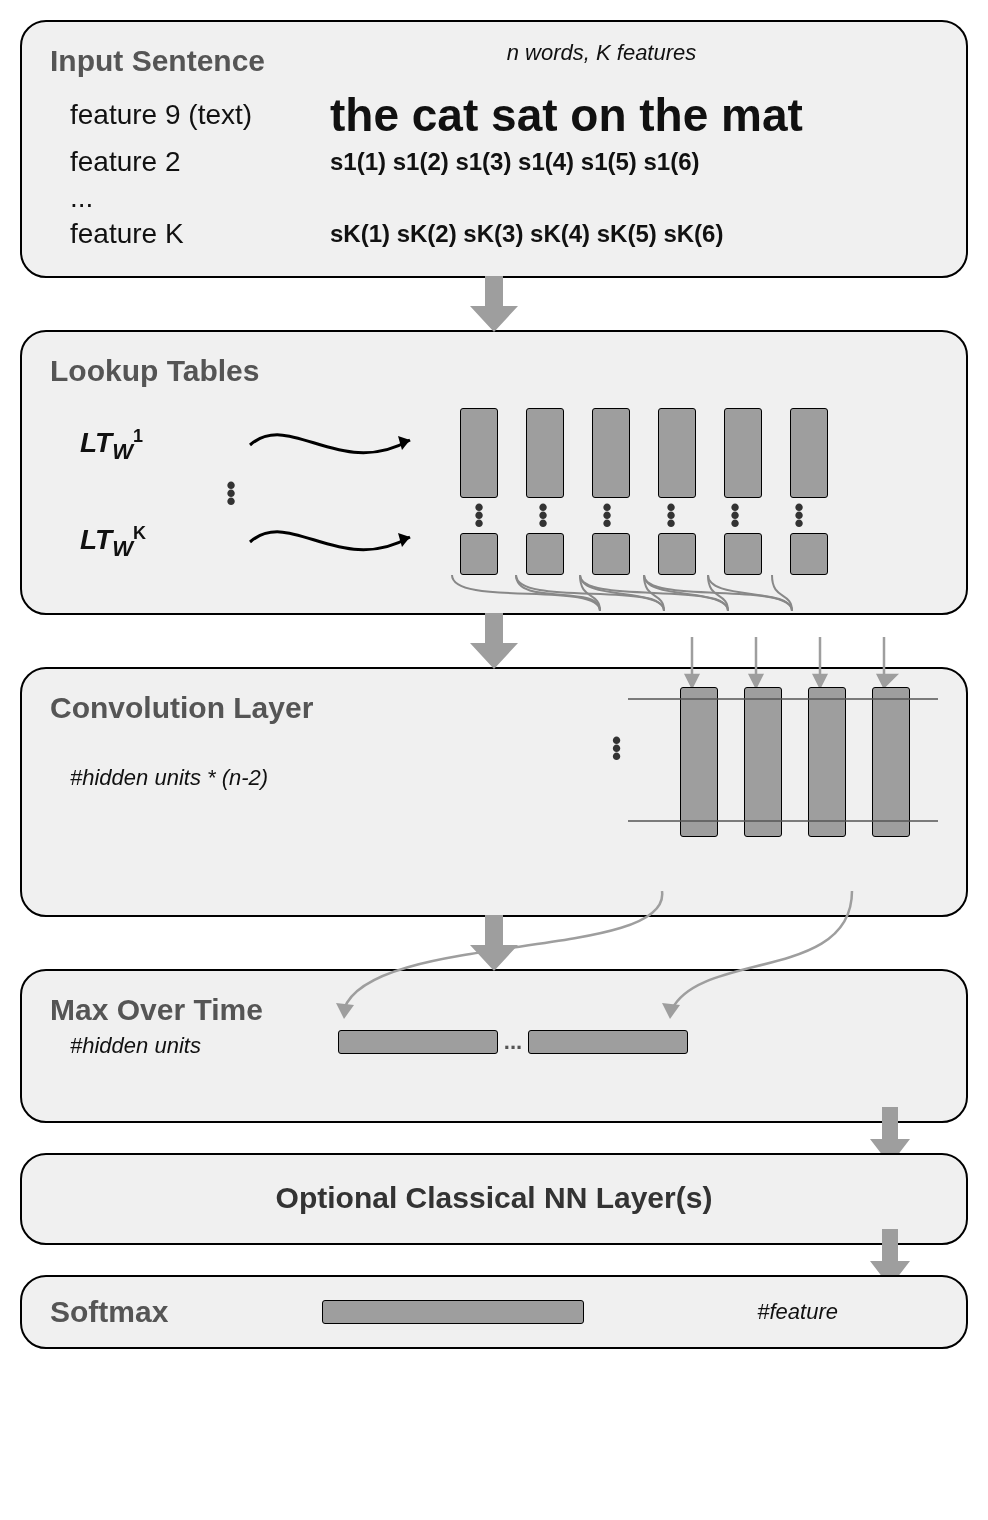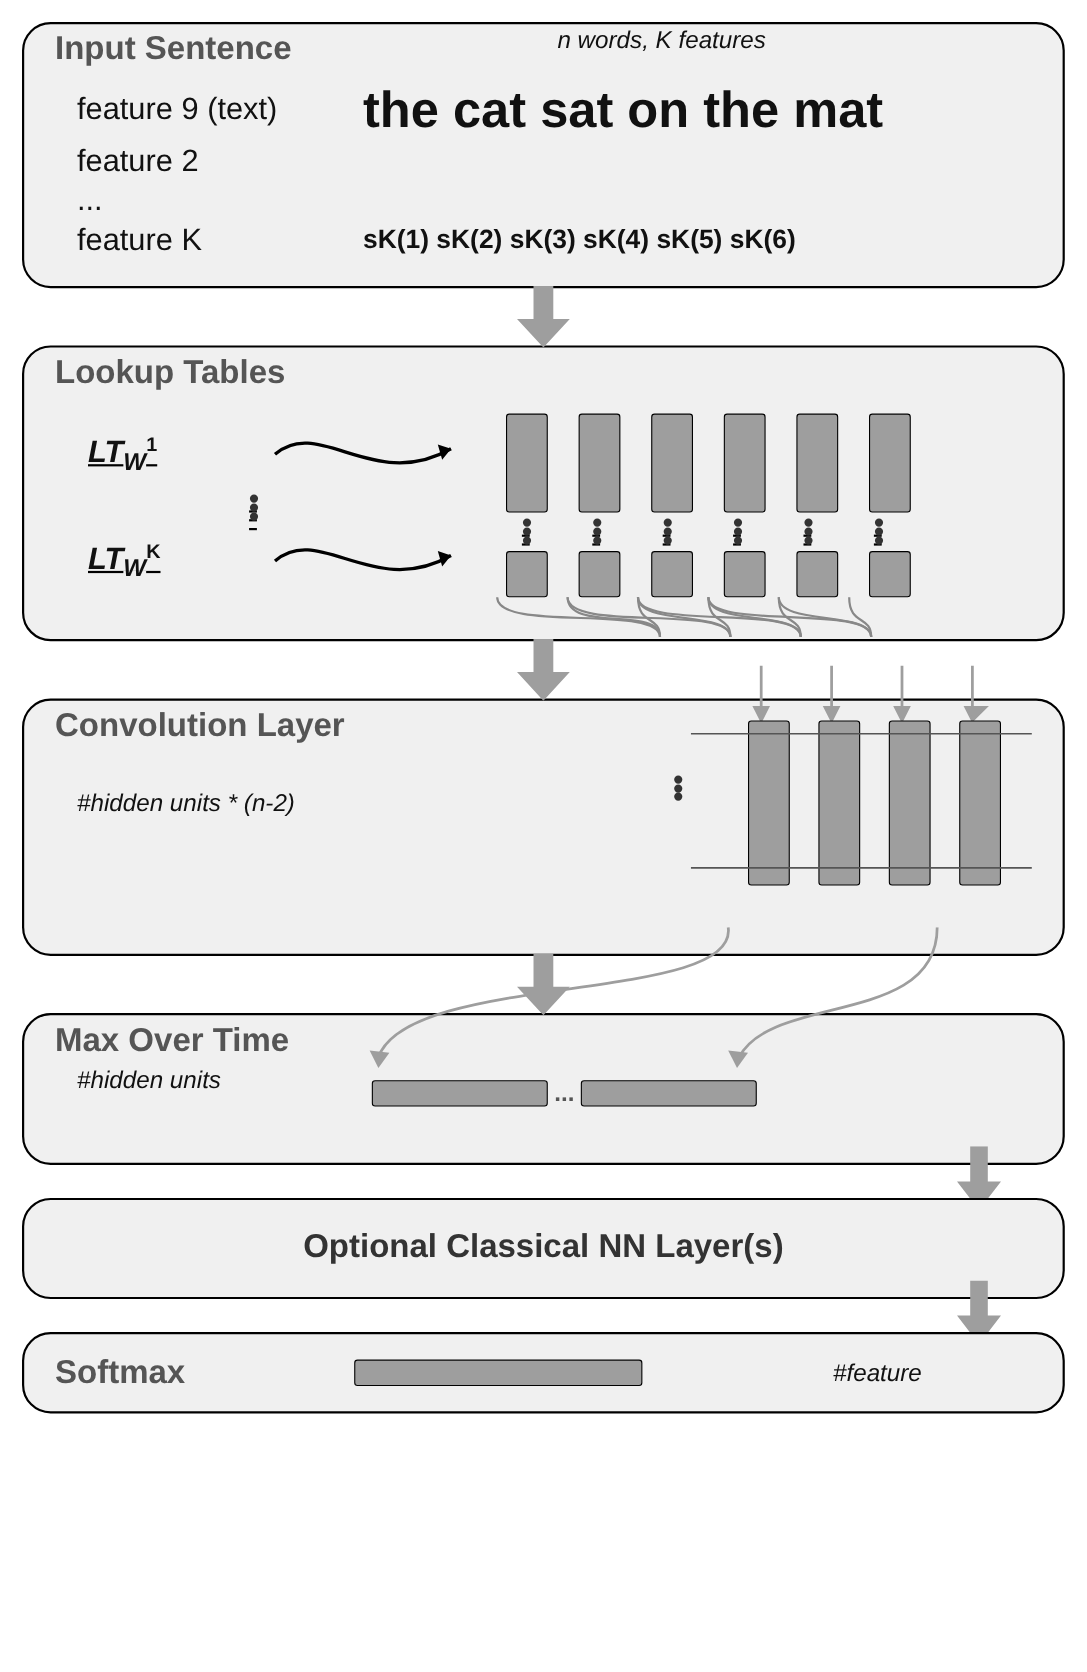--- a/index.html
+++ b/index.html
@@ -7,21 +7,21 @@
     padding: 20px;
     background: #ffffff;
     font-family: "Verdana", "Helvetica", sans-serif;
     width: 988px;
     box-sizing: border-box;
   }
   .box {
     border: 2px solid #000;
     border-radius: 26px;
     background: #f0f0f0;
-    padding: 2px 28px 22px 28px;
+    padding: 18px 28px 22px 28px;
     margin-bottom: 0;
     position: relative;
   }
   .title {
     font-size: 30px;
     font-weight: bold;
     color: #555;
     margin: 4px 0 6px 0;
   }
   .title.center {
@@ -113,20 +113,21 @@
   <div style="display:flex;">
     <div class="title">Input Sentence</div>
     <div style="flex:1;" class="subtitle-italic">n words, K features</div>
   </div>
   <div class="feature-row">
     <div class="feature-label">feature 9 (text)</div>
     <div class="feature-values big">the cat sat on the mat</div>
   </div>
   <div class="feature-row">
     <div class="feature-label">feature 2</div>
+    <div class="feature-values">s1(1) s1(2) s1(3) s1(4) s1(5) s1(6)</div>
   </div>
   <div class="feature-row">
     <div class="feature-label">...</div>
   </div>
   <div class="feature-row">
     <div class="feature-label">feature K</div>
     <div class="feature-values">sK(1) sK(2) sK(3) sK(4) sK(5) sK(6)</div>
   </div>
 </div>
 
@@ -134,21 +135,21 @@
   <svg width="60" height="56">
       <polygon points="21,0 39,0 39,30 54,30 30,56 6,30 21,30" fill="#9e9e9e"></polygon>
     </svg>
 </div>
 
 <div class="box" style="padding-bottom:34px;">
   <div style="display:flex;">
     <div class="title">Lookup Tables</div>
   </div>
 
-  <div style="display:flex; align-items:flex-start; margin-top:14px;text-decoration:underline;">
+  <div style="display:flex; align-items:flex-start; margin-top:14px;">
     <div style="width:400px;">
       <div class="lt-row">
         <div class="lt-label">
           <span>LT</span><sub>W</sub><sup>1</sup>
         </div>
         <svg class="squiggle" width="200" height="50">
           <path d="M10,25 C50,-10 100,60 170,20" stroke="#000" stroke-width="3" fill="none"></path>
           <polygon points="170,20 158,16 162,30" fill="#000"></polygon>
         </svg>
       </div>

